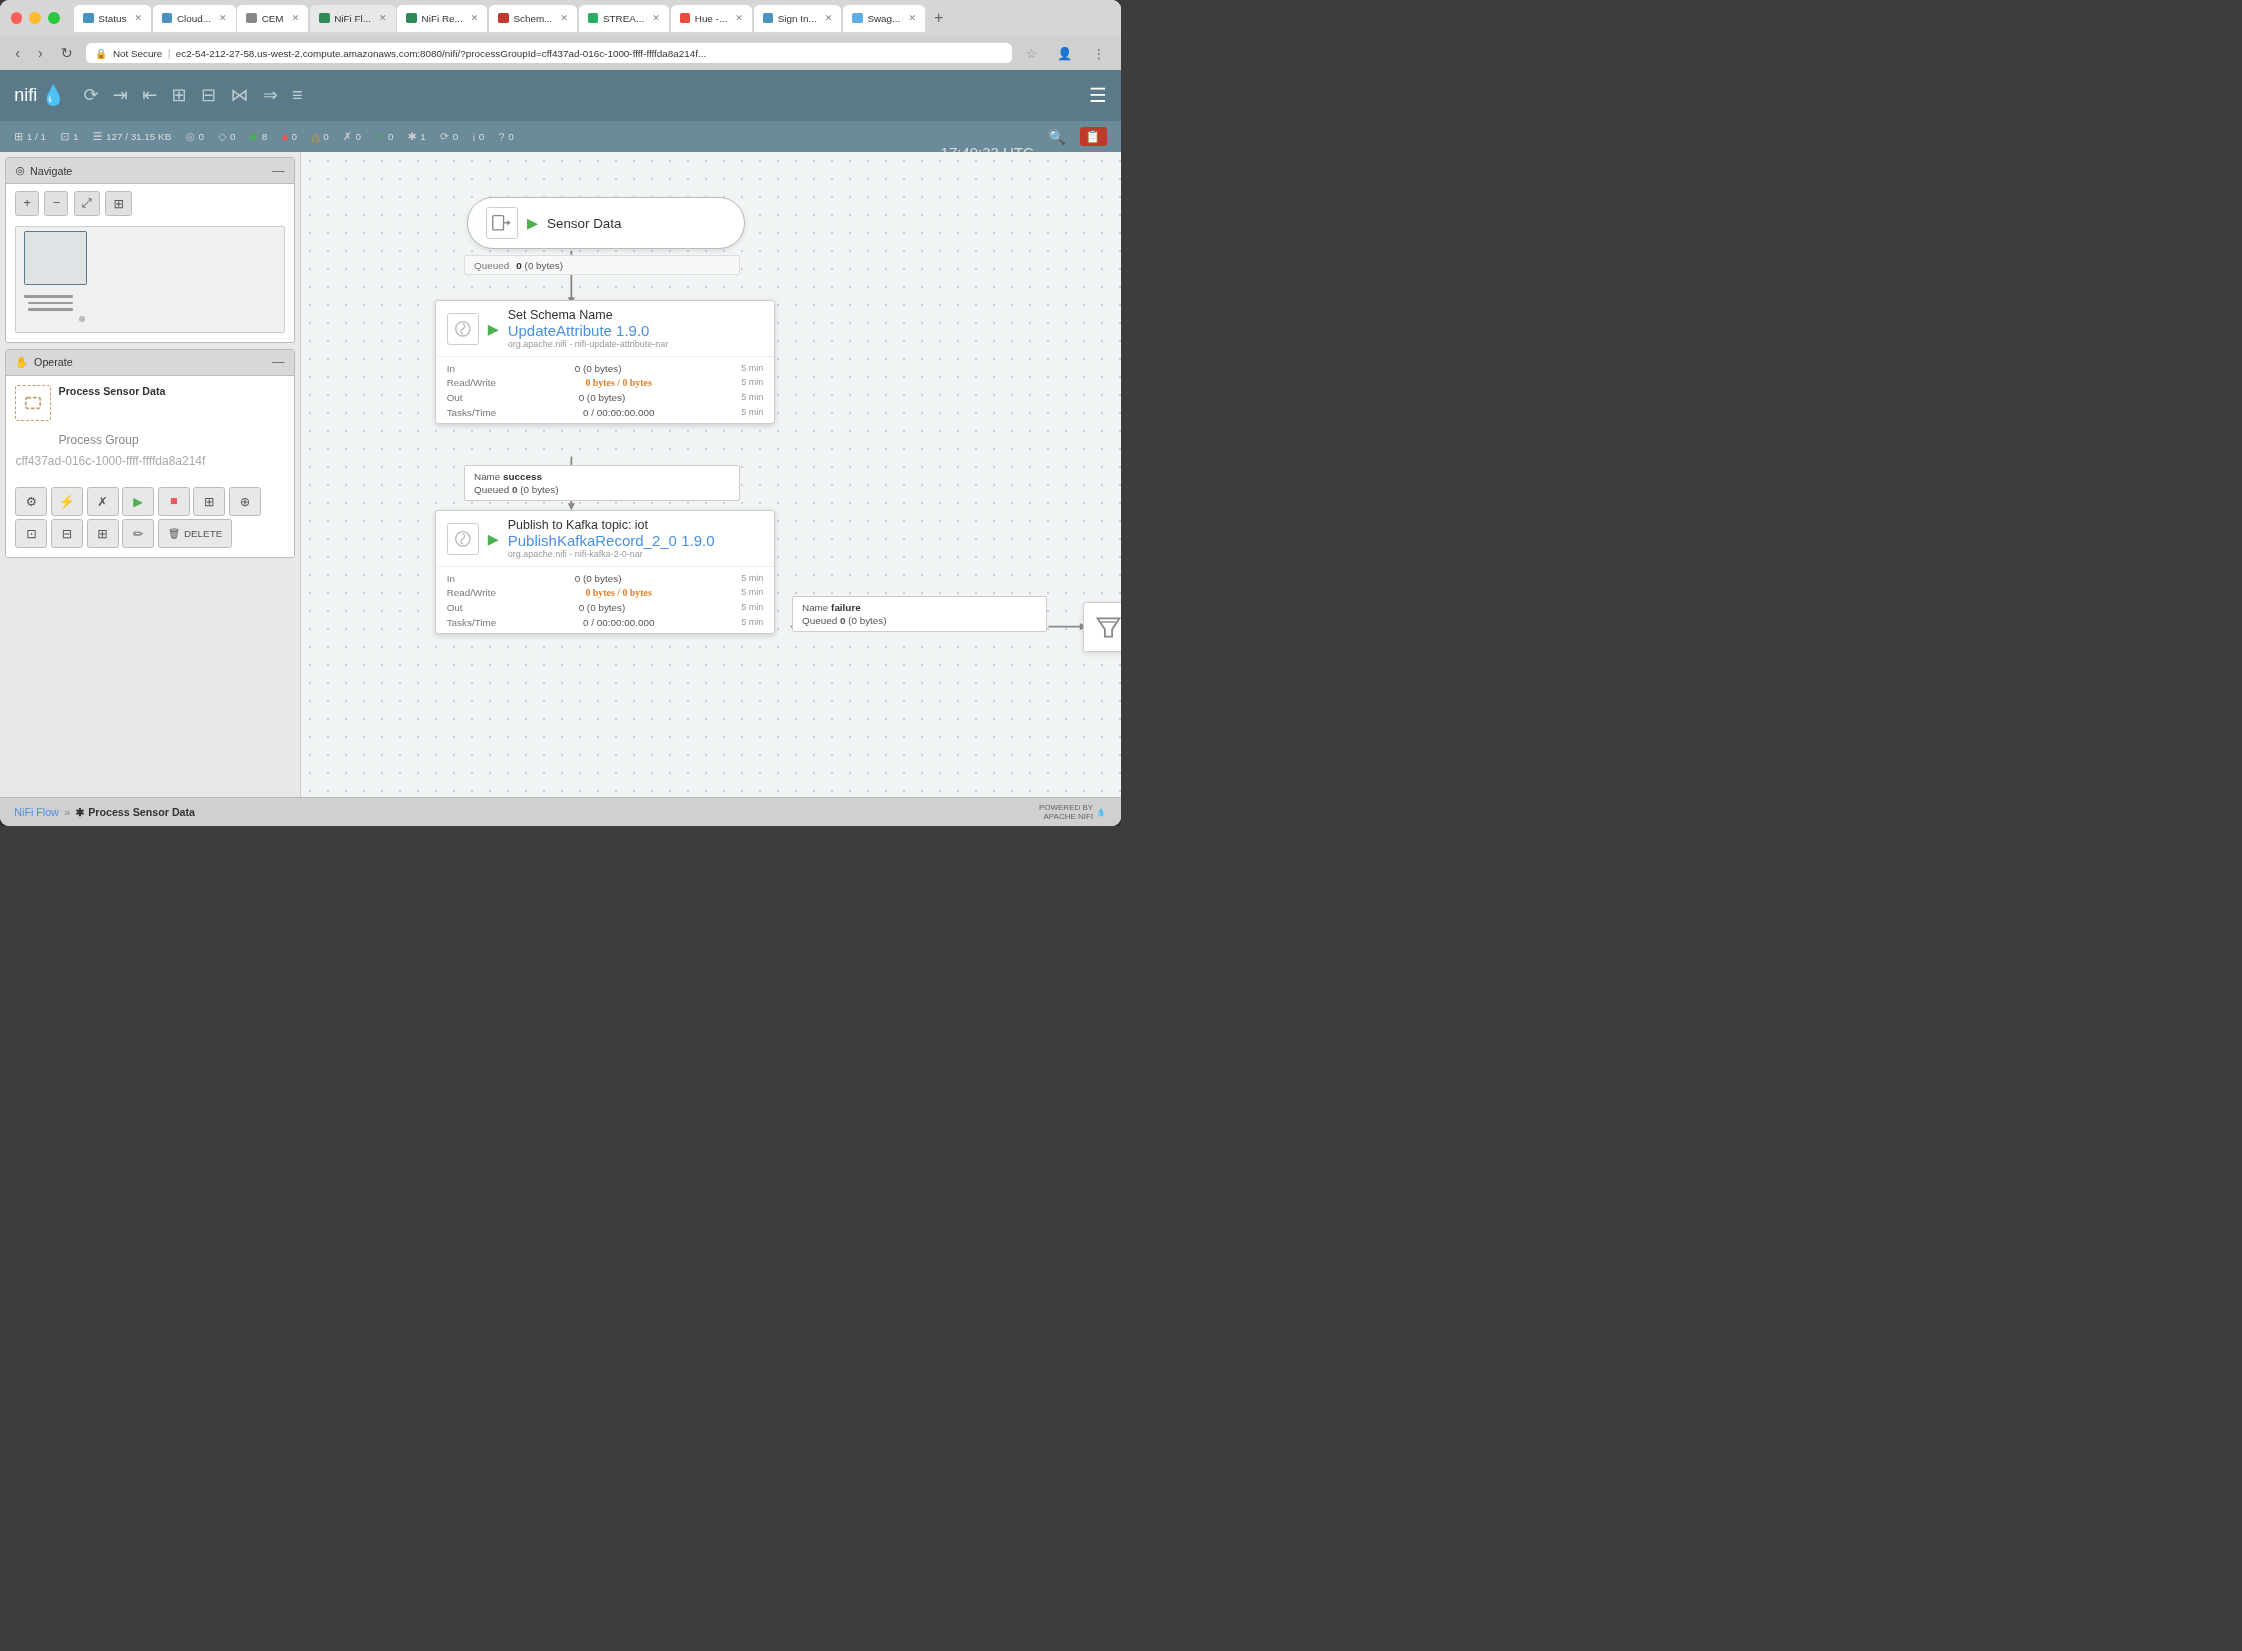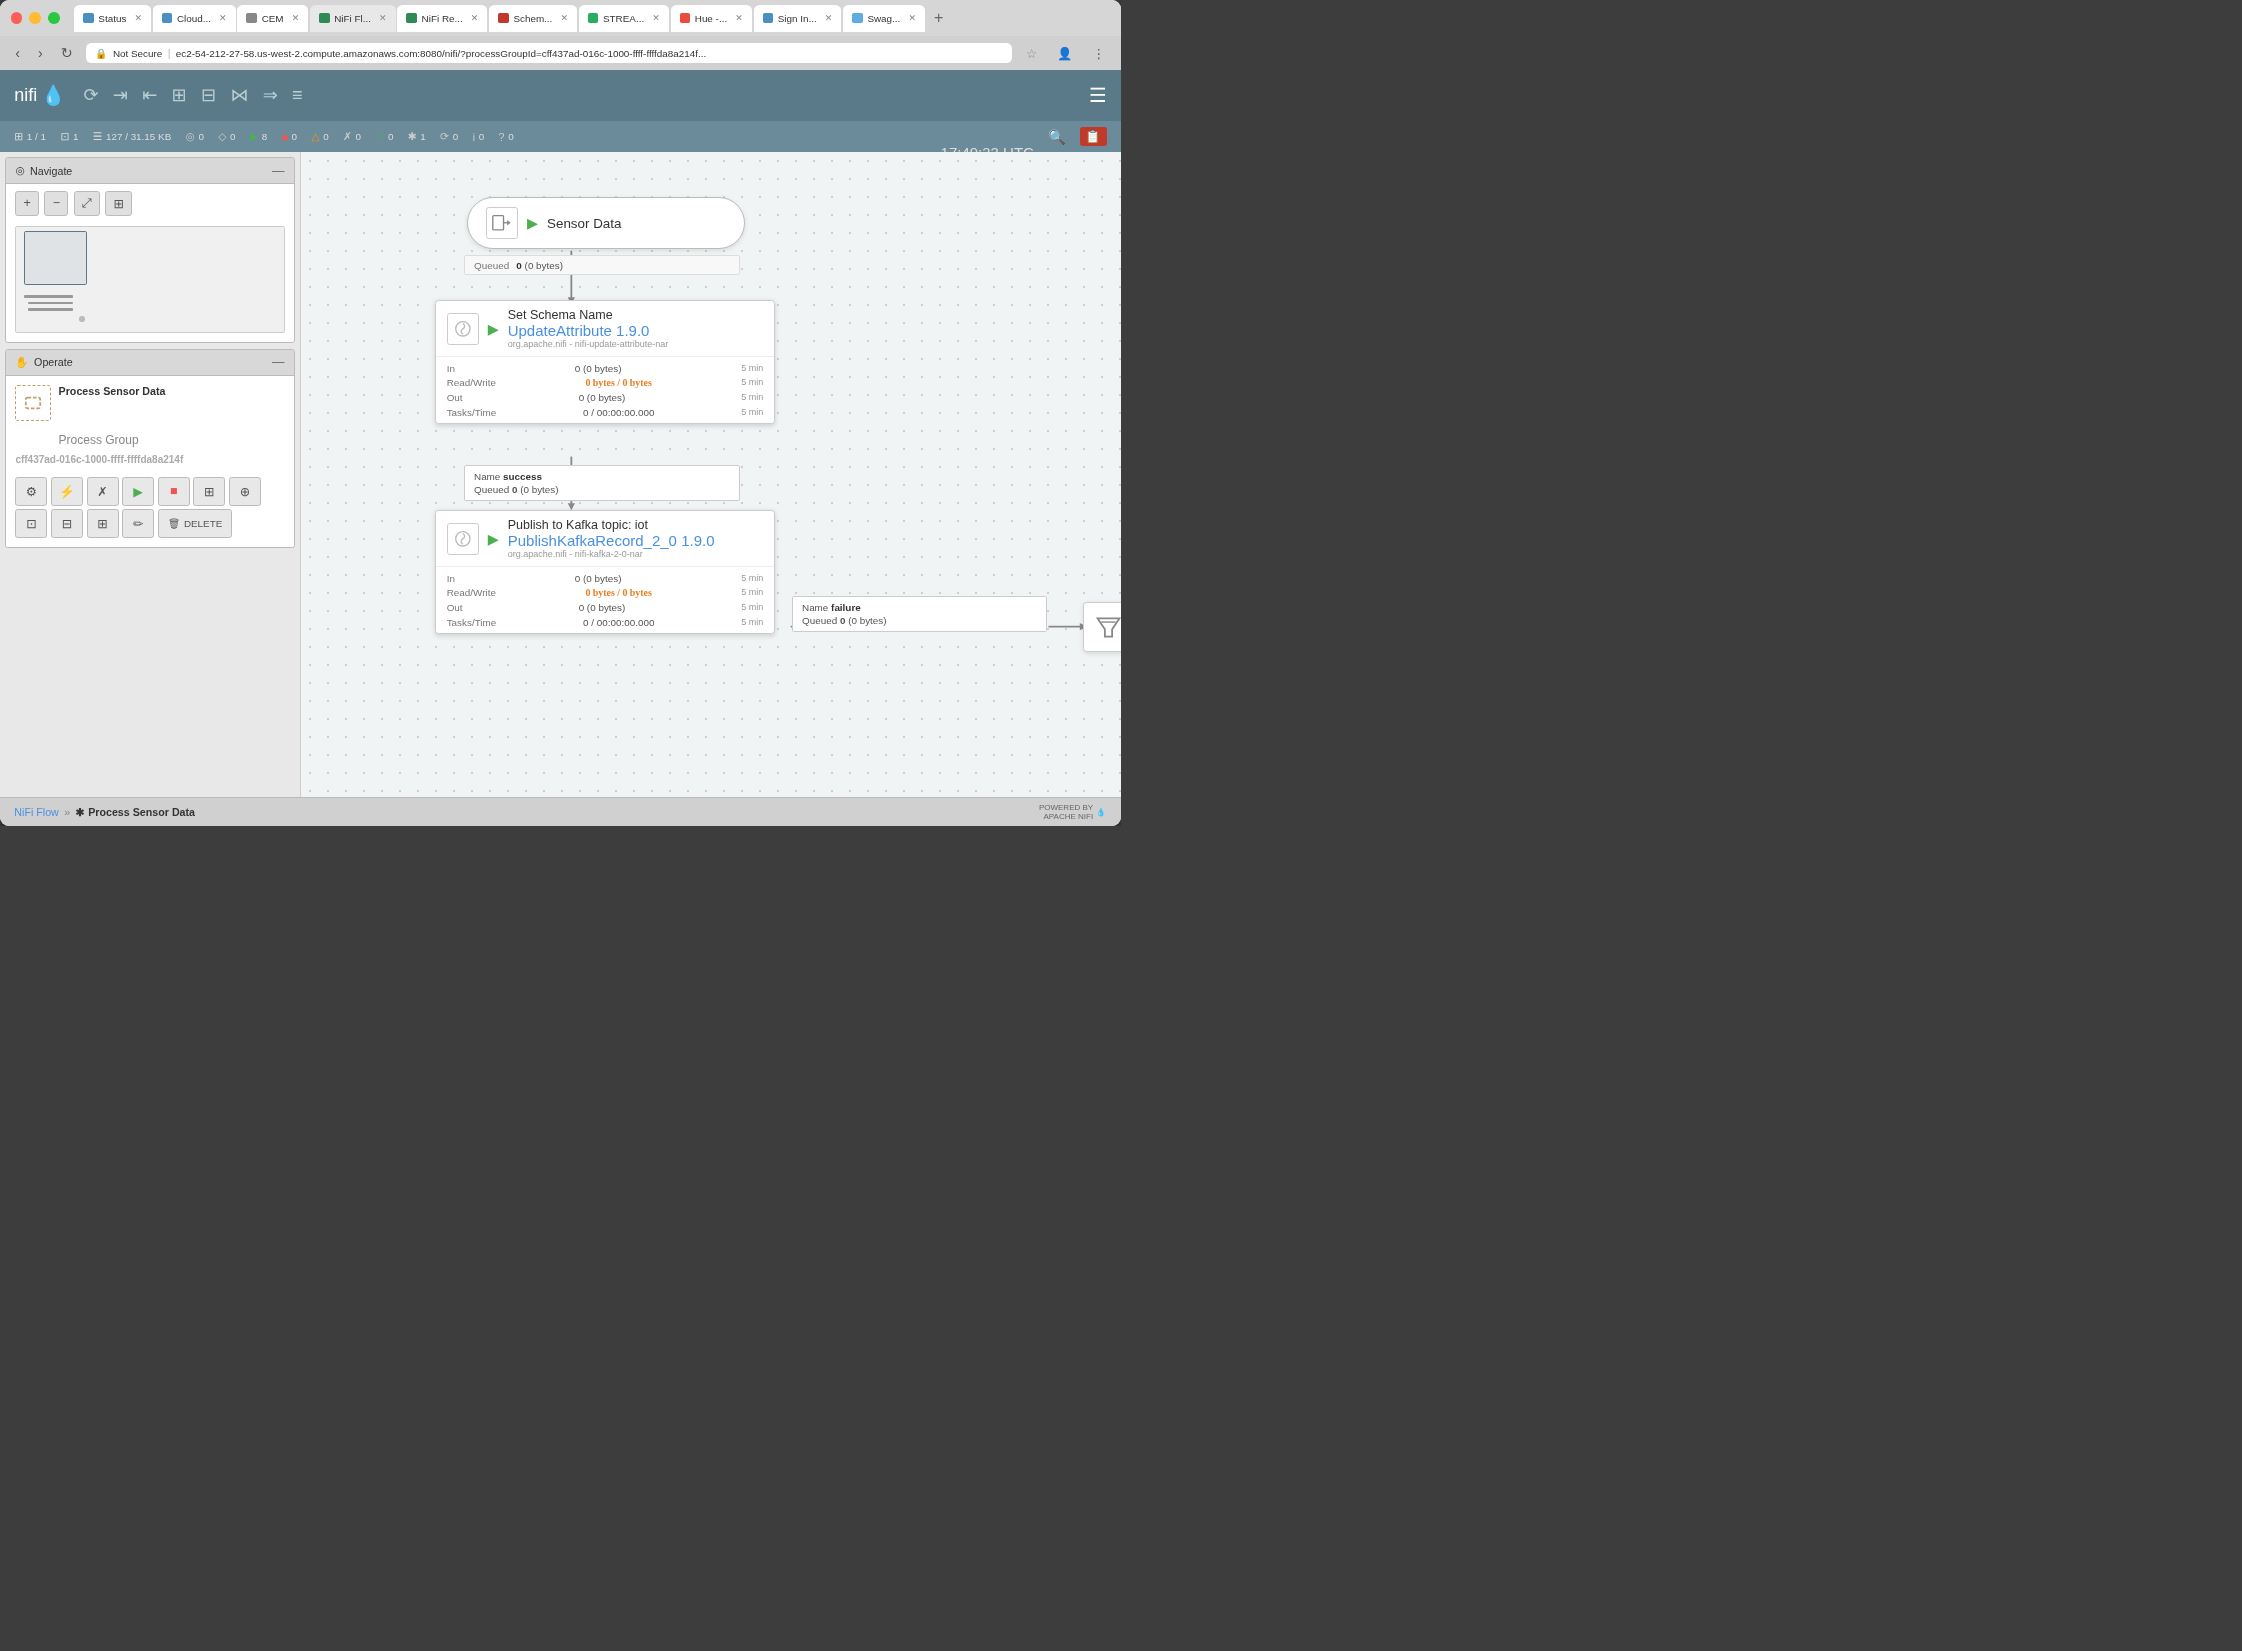--- a/index.html
+++ b/index.html
@@ -343,21 +343,21 @@
             <div class="component-icon">
               <svg width="18" height="18" viewBox="0 0 20 20">
                 <rect x="2" y="4" width="16" height="12" rx="2" fill="none" stroke="#c0a070" stroke-width="2" stroke-dasharray="4,2"></rect>
               </svg>
             </div>
             <div class="component-info">
               <div class="component-name">Process Sensor Data</div>
               <div class="component-type">Process Group</div>
             </div>
           </div>
-          <div class="component-id" style="font-size:10px;color:#aaa;margin-bottom:12px;word-break:break-all;font-weight:bold;">cff437ad-016c-1000-ffff-ffffda8a214f</div>
+          <div class="component-id" style="font-size:12px;color:#aaa;margin-bottom:19px;word-break:break-all;">cff437ad-016c-1000-ffff-ffffda8a214f</div>
 
           <div class="operate-buttons">
             <button class="op-btn" title="Configure">⚙</button>
             <button class="op-btn" title="Enable">⚡</button>
             <button class="op-btn" title="Disable">✗</button>
             <button class="op-btn" title="Start" style="color:#4caf50;">▶</button>
             <button class="op-btn" title="Stop" style="color:#e55;">■</button>
             <button class="op-btn" title="Create Template">⊞</button>
             <button class="op-btn" title="Copy">⊕</button>
           </div>

